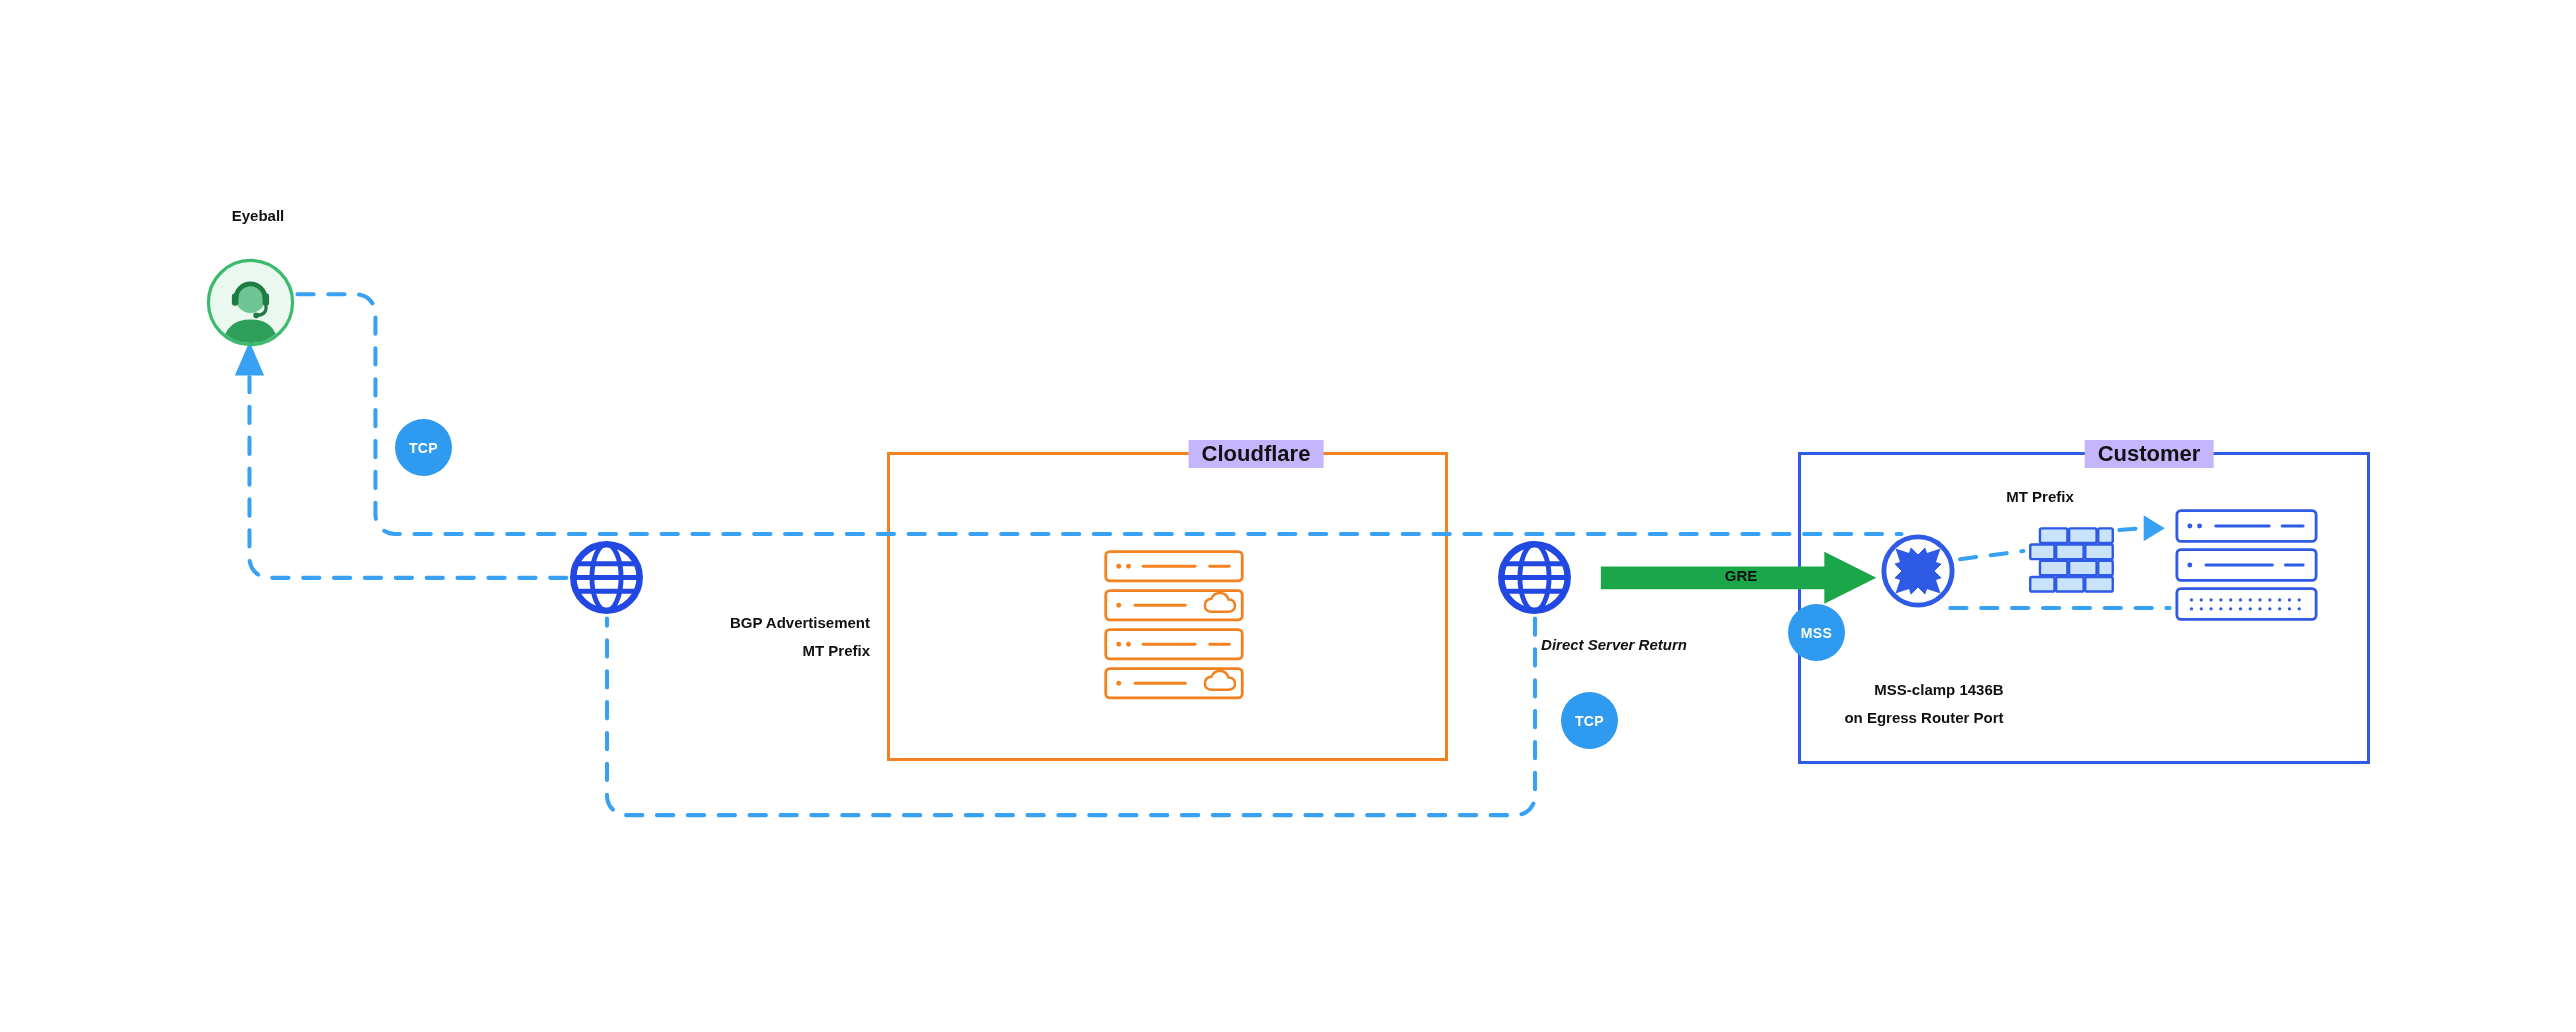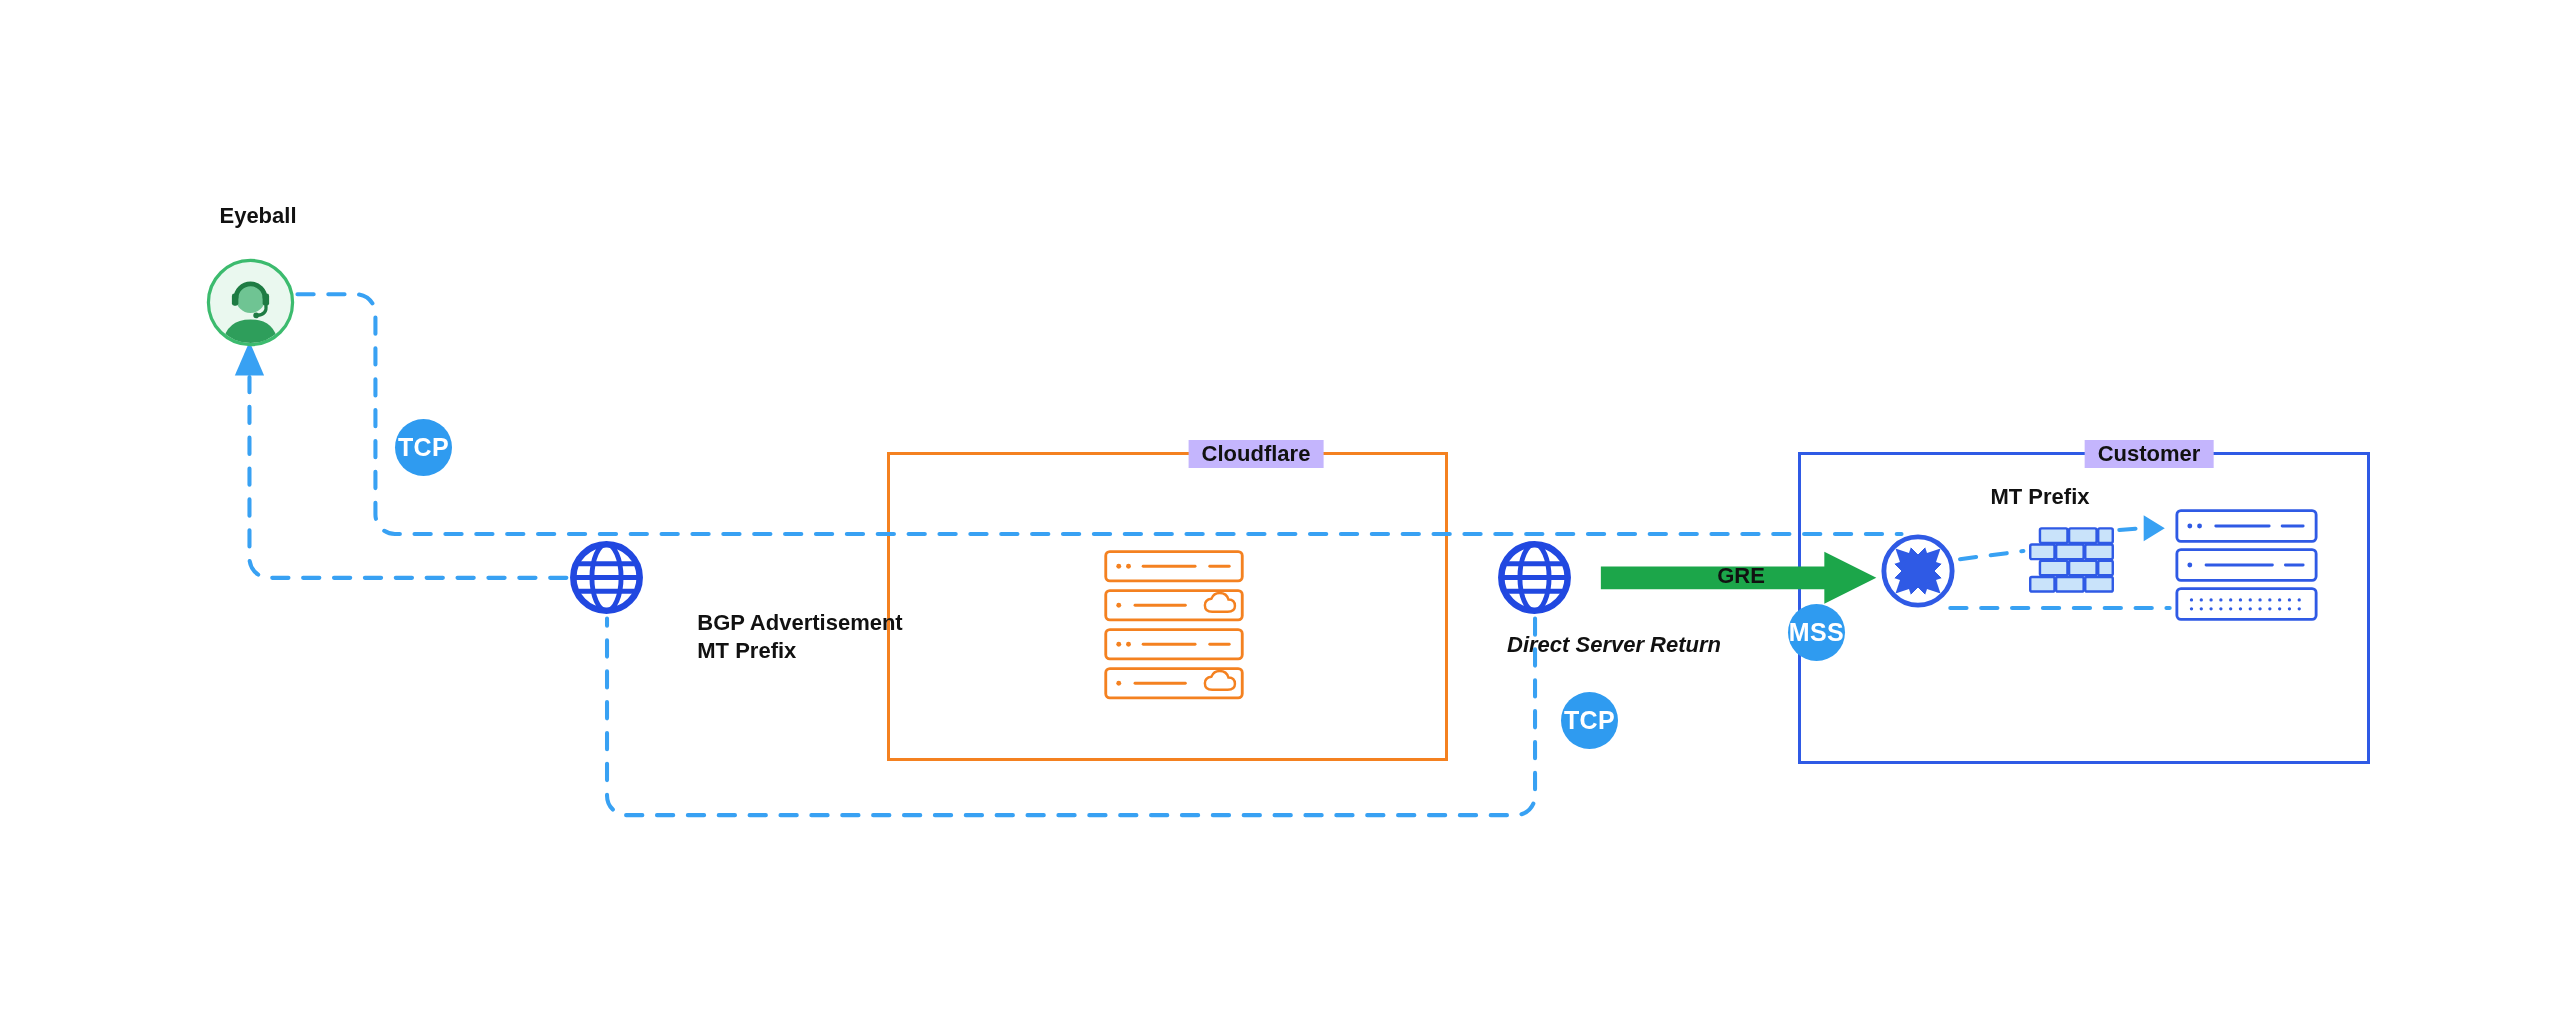--- a/index.html
+++ b/index.html
@@ -42,30 +42,30 @@
   .srv-o{stroke:var(--cloudflare-orange);fill:none;}
   .srv-o-dot{fill:var(--cloudflare-orange);}
   .srv-b{stroke:var(--customer-blue);fill:none;}
   .srv-b-dot{fill:var(--customer-blue);}
   .stack{position:absolute;display:flex;flex-direction:column;z-index:3;}
   .stack-cf{left:1104px;top:550px;gap:6.5px;}
   .stack-cust{left:2175px;top:509px;gap:4.9px;}
   
   .badge{
     position:absolute;width:57px;height:57px;border-radius:50%;background:var(--badge-blue);
-    color:#ffffff;font-weight:700;font-size:25px;display:flex;align-items:center;justify-content:center;
+    color:#ffffff;font-weight:700;font-size:14px;display:flex;align-items:center;justify-content:center;
     z-index:4;letter-spacing:0.4px;
   }
   .badge-tcp1{left:395px;top:419px;}
   .badge-tcp2{left:1561px;top:692px;}
   .badge-mss{left:1788px;top:604px;}
   
   .lbl{
-    position:absolute;font-weight:700;font-size:22px;color:var(--text-dark);
-    transform:translateX(-50%);white-space:nowrap;text-align:left;line-height:28px;z-index:4;
+    position:absolute;font-weight:700;font-size:15px;color:var(--text-dark);
+    transform:translateX(-50%);white-space:nowrap;text-align:right;line-height:28px;z-index:4;
   }
   .lbl-eyeball{left:258px;top:202px;}
   .lbl-bgp{left:800px;top:609px;}
   .lbl-gre{left:1701px;top:562px;margin-left:40px;}
   .lbl-dsr{left:1614px;top:631px;font-style:italic;}
   .lbl-mtp{left:2040px;top:483px;}
   .lbl-mss-clamp{left:1924px;top:676px;}
 </style>
 </head>
 <body>
@@ -222,15 +222,19 @@
 
   <div class="lbl lbl-bgp">
     <div>BGP Advertisement</div>
     <div>MT Prefix</div>
   </div>
 
   <div class="lbl lbl-gre">GRE</div>
   <div class="lbl lbl-dsr">Direct Server Return</div>
   <div class="lbl lbl-mtp">MT Prefix</div>
 
+  <div class="lbl lbl-mss-clamp">
+    <div>MSS-clamp 1436B</div>
+    <div>on Egress Router Port</div>
+  </div>
 
 </div>
 
 
 </body></html>

